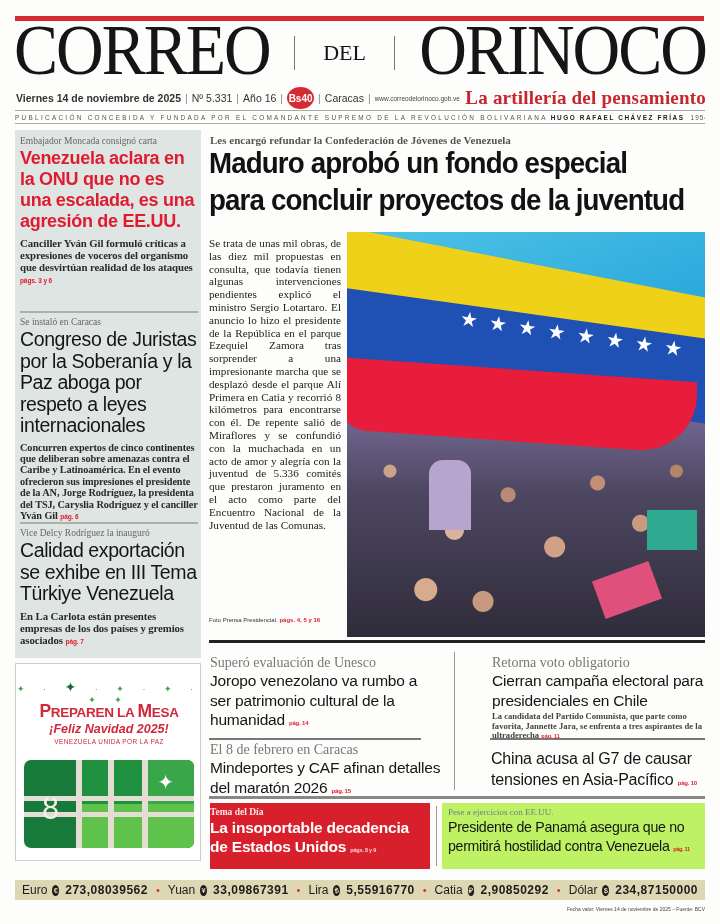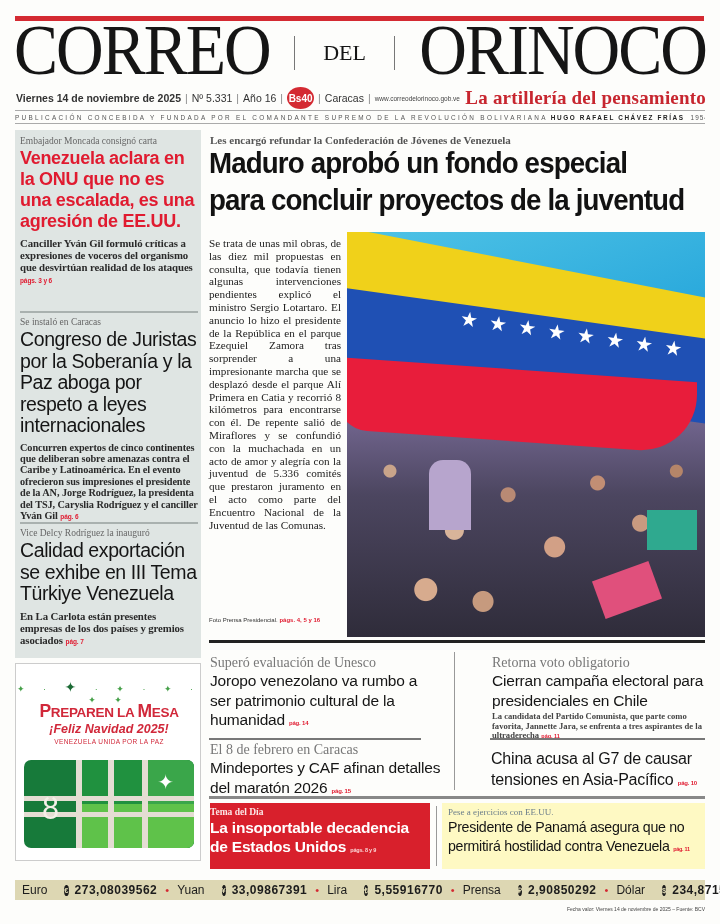--- a/index.html
+++ b/index.html
@@ -93,29 +93,29 @@
   .vdiv { left: 454px; top: 652px; width: 1px; height: 138px; background: #999; }
   .hr1 { left: 209px; top: 738px; width: 212px; height: 2px; background: #777; }
   .hr2 { left: 490px; top: 738px; width: 215px; height: 2px; background: #777; }
   .hr3 { left: 209px; top: 796px; width: 496px; height: 3px; background: #888; }
 
   
   .redbox { left: 210px; top: 803px; width: 220px; height: 66px; background: #d8202c; color: #fff; padding: 4px 0; }
   .redbox .k { font-family: "Liberation Serif", serif; font-weight: bold; font-size: 9.5px; color: #fbe6e6; }
   .redbox .h { font-weight: bold; font-size: 15.5px; line-height: 19px; letter-spacing: -0.2px; margin-top: 1px; }
   .redbox .pg { color: #fbd6d6; font-size: 5.5px; }
-  .bluebox { left: 442px; top: 803px; width: 263px; height: 66px; background: #fef9c3; padding: 4px 6px; }
+  .bluebox { left: 442px; top: 803px; width: 263px; height: 66px; background: #bef264; padding: 4px 6px; }
   .bluebox .k { font-family: "Liberation Serif", serif; font-size: 9px; color: #6a7d8a; }
   .bluebox .h { font-size: 14.2px; line-height: 19px; letter-spacing: -0.3px; color: #151515; margin-top: 1px; }
   .bluebox .pg { font-size: 5.5px; }
   .bdiv { left: 436px; top: 806px; width: 1px; height: 60px; background: #999; }
 
   
   .fx { left: 15px; top: 880px; width: 690px; height: 20px; background: #ddd7b3; display: flex; align-items: center; padding: 0 7px; font-size: 12px; color: #1c1c1c; white-space: nowrap; }
-  .fx .name { margin-right: 17px; }
+  .fx .name { margin-right: 5px; }
   .fx .sym { display: inline-flex; width: 11px; height: 11px; background: #1c1c1c; color: #ddd7b3; border-radius: 50%; align-items: center; justify-content: center; font-size: 7.5px; font-weight: bold; margin-right: 6px; }
   .fx .val { font-weight: bold; letter-spacing: 0.5px; }
   .fx .dot { color: #d42a32; margin: 0 8px; font-size: 11px; }
   .fx-source { left: 560px; top: 906px; width: 145px; text-align: right; font-size: 5px; color: #444; }
 </style>
 </head>
 <body>
 
 <div class="abs top-rule"></div>
 <div class="abs mast">
@@ -247,21 +247,21 @@
   <span class="val">273,08039562</span>
   <span class="dot">•</span>
   <span class="name">Yuan</span>
   <span class="sym">¥</span>
   <span class="val">33,09867391</span>
   <span class="dot">•</span>
   <span class="name">Lira</span>
   <span class="sym">₺</span>
   <span class="val">5,55916770</span>
   <span class="dot">•</span>
-  <span class="name">Prensa</span>
+  <span class="name">Catia</span>
   <span class="sym">₽</span>
   <span class="val">2,90850292</span>
   <span class="dot">•</span>
   <span class="name">Dólar</span>
   <span class="sym">$</span>
   <span class="val">234,87150000</span>
 </div>
 <div class="abs fx-source">Fecha valor: Viernes 14 de noviembre de 2025 – Fuente: BCV</div>
 
 </body></html>

